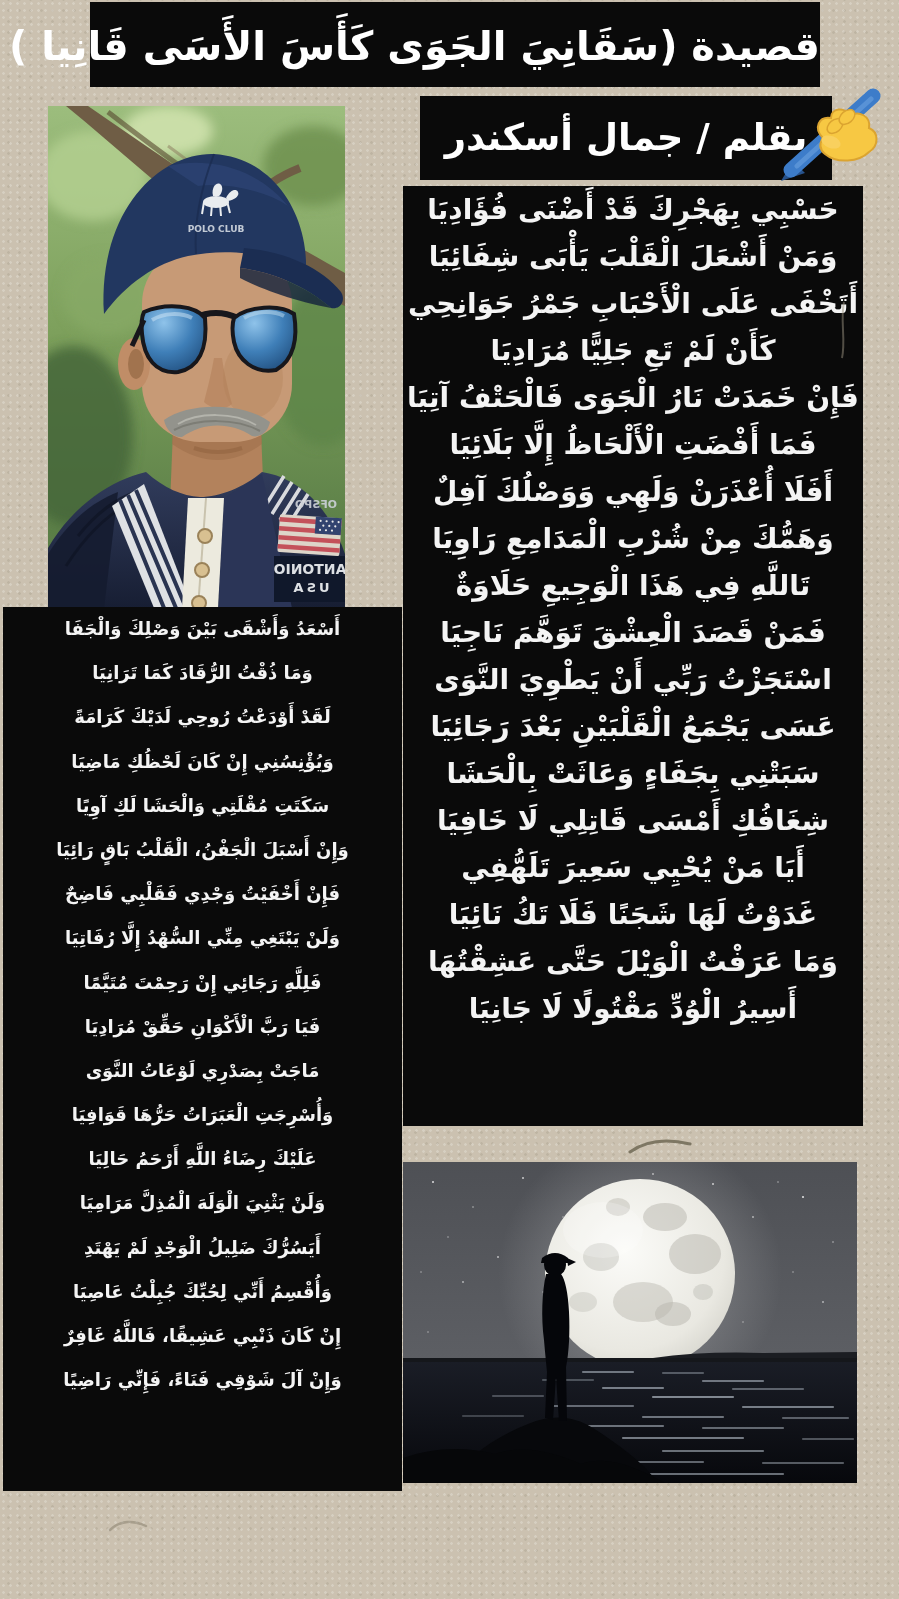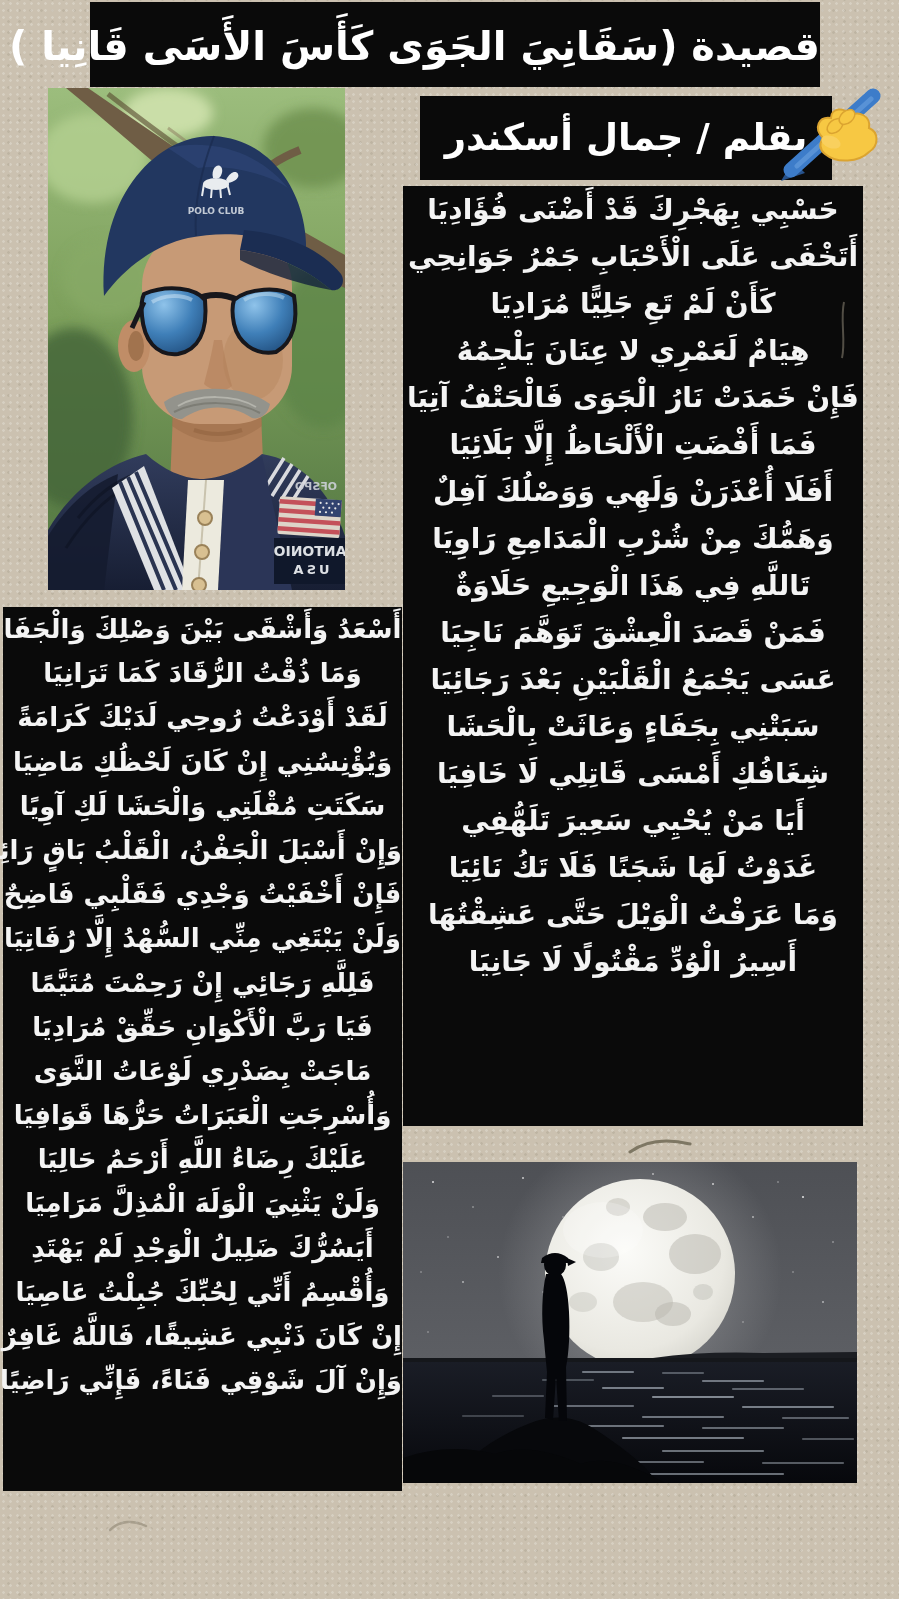--- a/index.html
+++ b/index.html
@@ -13,30 +13,30 @@
     background-position:0 0, 3px 5px;
     font-family:"DejaVu Sans", sans-serif;
   }
   .black-box{
     position:absolute;background:#0a0a0a;color:#ffffff;
     text-align:center;font-weight:bold;
   }
   .title-box{left:90px;top:2px;width:730px;height:85px;font-size:40px;line-height:88px;white-space:nowrap;}
   .byline-box{left:420px;top:96px;width:412px;height:84px;font-size:37px;line-height:84px;white-space:nowrap;}
   .pen-emoji{position:absolute;left:779px;top:84px;width:108px;height:100px;}
-  .portrait{position:absolute;left:48px;top:88px;width:297px;height:502px;}
+  .portrait{position:absolute;left:48px;top:106px;width:297px;height:502px;}
   .portrait svg,.moon-img svg,.pen-emoji svg,.mark svg{display:block;width:100%;height:100%;}
   .poem{
     position:absolute;background:#0a0a0a;color:#f4f4f4;font-weight:bold;
     text-align:center;
   }
   .poem-right{left:403px;top:186px;width:460px;height:940px;}
   .poem-left{left:3px;top:607px;width:399px;height:884px;}
   .poem-right .pline{height:47px;line-height:47px;font-size:28px;}
-  .poem-left .pline{height:44.2px;line-height:44.2px;font-size:26px;}
+  .poem-left .pline{height:44.2px;line-height:44.2px;font-size:18px;}
   .pline{white-space:nowrap;}
   .moon-img{position:absolute;left:403px;top:1162px;width:454px;height:321px;background:#3f4146;}
   .mark{position:absolute;}
 </style>
 </head>
 <body>
 
 <div class="canvas">
 
   <div class="black-box title-box" dir="rtl">قصيدة (سَقَانِيَ الجَوَى كَأَسَ الأَسَى قَانِيا )</div>
@@ -172,29 +172,30 @@
           <text transform="translate(262,468) scale(-1,1)" font-size="14" font-weight="bold" fill="#dde0e4" text-anchor="middle">ANTONIO</text>
           <text transform="translate(262,486) scale(-1,1)" font-size="13" font-weight="bold" fill="#dde0e4" text-anchor="middle" letter-spacing="3">USA</text>
           <text transform="translate(268,402) scale(-1,1)" font-size="11" font-weight="bold" fill="#cdd1d8" text-anchor="middle" opacity=".9">OFSPO</text>
         </g>
       </g>
     </svg>
   </div>
 
   <div class="poem poem-right" dir="rtl">
       <div class="pline">حَسْبِي بِهَجْرِكَ قَدْ أَضْنَى فُؤَادِيَا</div>
+      <div class="pline">وَمَنْ أَشْعَلَ الْقَلْبَ يَأْبَى شِفَائِيَا</div>
       <div class="pline">أَتَخْفَى عَلَى الْأَحْبَابِ جَمْرُ جَوَانِحِي</div>
       <div class="pline">كَأَنْ لَمْ تَعِ جَلِيًّا مُرَادِيَا</div>
-      <div class="pline">هِيَامٌ لَعَمْرِي لا عِنَانَ يَلْجِمُهُ</div>
       <div class="pline">فَإِنْ خَمَدَتْ نَارُ الْجَوَى فَالْحَتْفُ آتِيَا</div>
       <div class="pline">فَمَا أَفْضَتِ الْأَلْحَاظُ إِلَّا بَلَائِيَا</div>
       <div class="pline">أَفَلَا أُعْذَرَنْ وَلَهِي وَوَصْلُكَ آفِلٌ</div>
       <div class="pline">وَهَمُّكَ مِنْ شُرْبِ الْمَدَامِعِ رَاوِيَا</div>
       <div class="pline">تَاللَّهِ فِي هَذَا الْوَجِيعِ حَلَاوَةٌ</div>
       <div class="pline">فَمَنْ قَصَدَ الْعِشْقَ تَوَهَّمَ نَاجِيَا</div>
+      <div class="pline">اسْتَجَزْتُ رَبِّي أَنْ يَطْوِيَ النَّوَى</div>
       <div class="pline">عَسَى يَجْمَعُ الْقَلْبَيْنِ بَعْدَ رَجَائِيَا</div>
       <div class="pline">سَبَتْنِي بِجَفَاءٍ وَعَاثَتْ بِالْحَشَا</div>
       <div class="pline">شِغَافُكِ أَمْسَى قَاتِلِي لَا خَافِيَا</div>
       <div class="pline">أَيَا مَنْ يُحْيِي سَعِيرَ تَلَهُّفِي</div>
       <div class="pline">غَدَوْتُ لَهَا شَجَنًا فَلَا تَكُ نَائِيَا</div>
       <div class="pline">وَمَا عَرَفْتُ الْوَيْلَ حَتَّى عَشِقْتُهَا</div>
       <div class="pline">أَسِيرُ الْوُدِّ مَقْتُولًا لَا جَانِيَا</div>
     </div>
 
   <div class="poem poem-left" dir="rtl">

